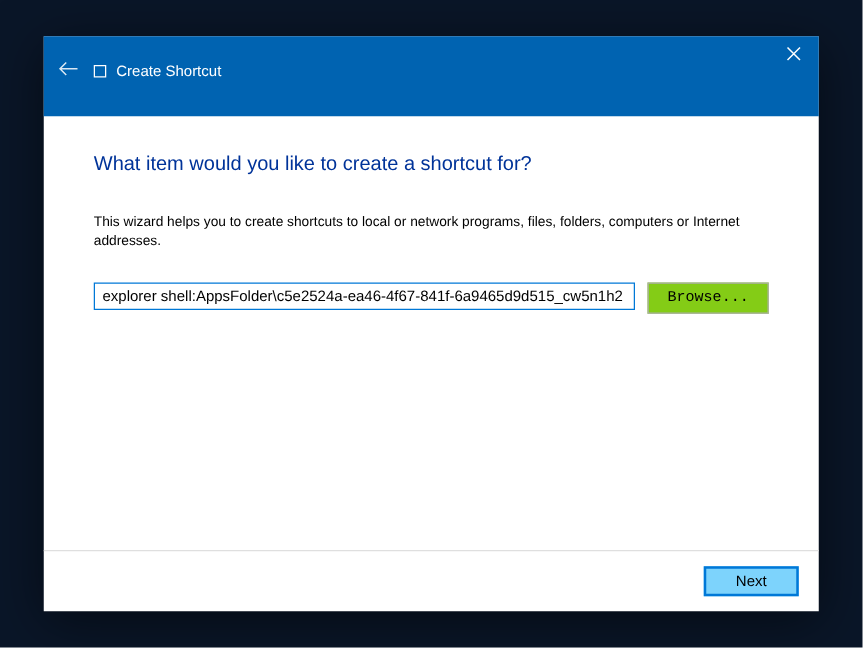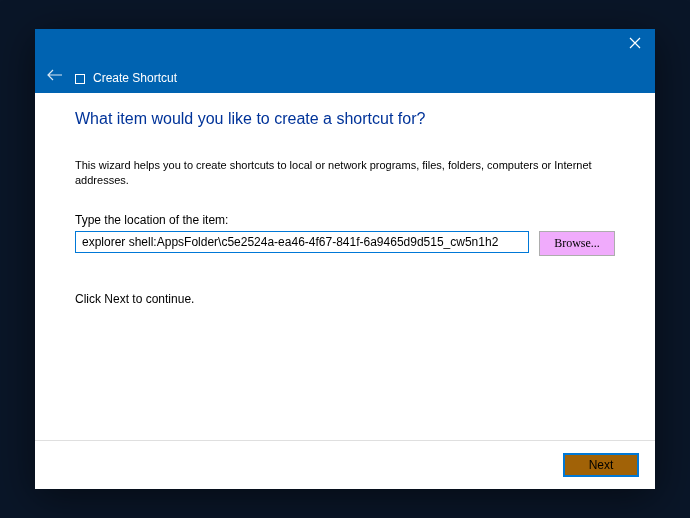--- a/index.html
+++ b/index.html
@@ -18,21 +18,21 @@
       background: #fff;
       box-shadow: 0 8px 40px rgba(0,0,0,0.5);
       display: flex;
       flex-direction: column;
     }
     .titlebar {
       background: #0063b1;
       height: 64px;
       position: relative;
       display: flex;
-      align-items: flex-end;
+      align-items: center;
       padding: 0 0 8px 0;
     }
     .close-btn {
       position: absolute;
       top: 8px;
       right: 14px;
       color: #fff;
       cursor: pointer;
       font-size: 14px;
       line-height: 1;
@@ -51,21 +51,21 @@
       border: 1px solid #fff;
       display: inline-block;
       margin: 0 8px 1px 4px;
     }
     .title-text {
       color: #fff;
       font-size: 12px;
     }
     .content {
       flex: 1;
-      padding: 17px 40px 20px 40px;
+      padding: 30px 40px 20px 40px;
     }
     .heading {
       color: #003399;
       font-size: 16px;
       font-weight: normal;
       margin-bottom: 30px;
     }
     .desc {
       font-size: 11px;
       color: #000;
@@ -85,46 +85,46 @@
     .location-input {
       flex: 1;
       border: 1px solid #0078d7;
       padding: 4px 6px;
       font-size: 12px;
       font-family: inherit;
       outline: none;
       height: 22px;
     }
     .browse-btn {
-      width: 76px;
+      width: 97px;
       height: 25px;
-      background: #f0abfc;
+      background: #84cc16;
       border: 1px solid #adadad;
       font-size: 12px;
-      font-family: Liberation Serif, serif;
+      font-family: Liberation Mono, monospace;
       cursor: pointer;
     }
     .continue-text {
       font-size: 12px;
       color: #000;
     }
     .footer {
       border-top: 1px solid #dfdfdf;
       padding: 12px 16px;
       display: flex;
       justify-content: flex-end;
       gap: 8px;
     }
     .footer button {
       width: 76px;
       height: 24px;
       font-size: 12px;
       font-family: inherit;
       cursor: pointer;
-      background: #a16207;
+      background: #7dd3fc;
       border: 1px solid #adadad;
     }
     .next-btn {
       border: 2px solid #0078d7 !important;
       background: #e1e1e1;
     }
   </style>
 </head>
 <body>
 
@@ -140,24 +140,22 @@
           <path d="M6 1 L1 6 L6 11 M1 6 L15 6" stroke="#fff" stroke-width="1.2" fill="none"></path>
         </svg>
     </span>
     <span class="app-icon"></span>
     <span class="title-text">Create Shortcut</span>
   </div>
 
   <div class="content">
     <h1 class="heading">What item would you like to create a shortcut for?</h1>
     <p class="desc">This wizard helps you to create shortcuts to local or network programs, files, folders, computers or Internet addresses.</p>
-    <p class="label">Type the location of the item:</p>
     <div class="input-row">
       <input type="text" class="location-input" value="explorer shell:AppsFolder\c5e2524a-ea46-4f67-841f-6a9465d9d515_cw5n1h2" style="">
       <button class="browse-btn">Browse...</button>
     </div>
-    <p class="continue-text">Click Next to continue.</p>
   </div>
 
   <div class="footer">
     <button class="next-btn">Next</button>
   </div>
 </div>
 
 </body></html>

